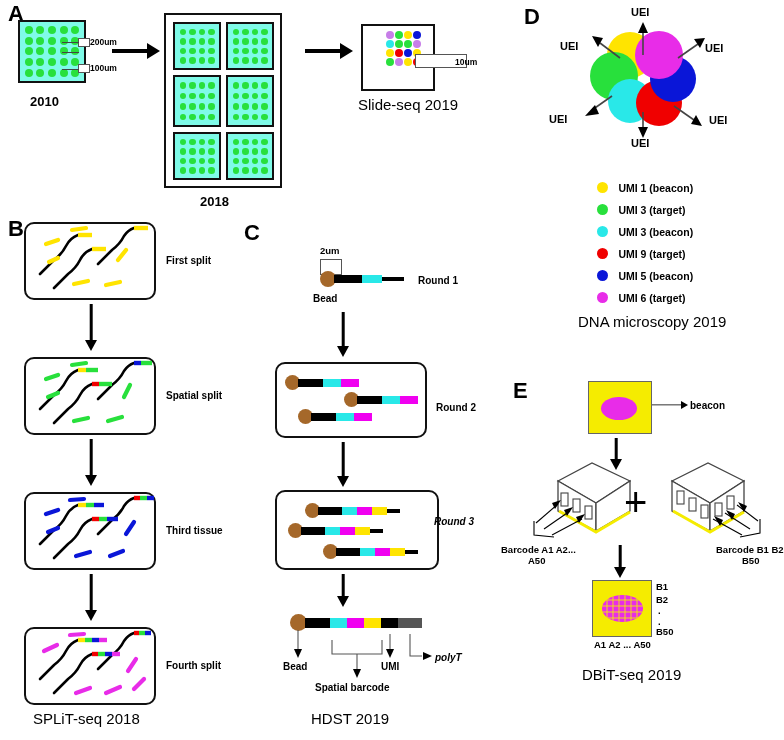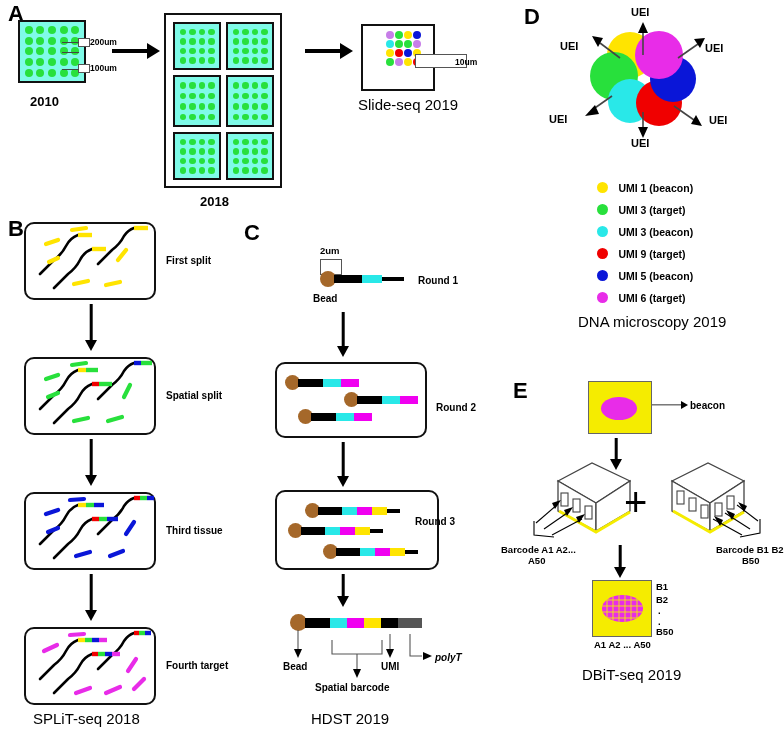--- a/index.html
+++ b/index.html
@@ -363,21 +363,21 @@
   </g>
   <g stroke="#e82ce8" stroke-width="4.2" stroke-linecap="round">
     <line x1="20" y1="24" x2="33" y2="18"></line>
     <line x1="46" y1="8" x2="60" y2="7"></line>
     <line x1="104" y1="44" x2="112" y2="32"></line>
     <line x1="52" y1="66" x2="66" y2="61"></line>
     <line x1="82" y1="66" x2="96" y2="60"></line>
     <line x1="110" y1="62" x2="120" y2="52"></line>
   </g>
 </svg>
-<div class="abs lbl" style="left:166px;top:660px;">Fourth target</div>
+<div class="abs lbl" style="left:166px;top:660px;">Fourth split</div>
 <div class="abs cap-big" style="left:33px;top:712px;">SPLiT-seq 2018</div>
 
 <div class="abs panel-letter" style="left:244px;top:222px;">C</div>
 
 <div class="abs tiny2" style="left:320px;top:246px;">2um</div>
 <div class="abs callout" style="left:320px;top:259px;width:22px;height:16px;border-color:#555;"></div>
 <div class="abs bead" style="left:320px;top:271px;width:16px;height:16px;"></div>
 <div class="abs bar" style="left:334px;top:275px;width:28px;background:#000;"></div>
 <div class="abs bar" style="left:362px;top:275px;width:20px;background:#29e8e8;"></div>
 <div class="abs bar" style="left:382px;top:277px;width:22px;height:4px;background:#000;"></div>
@@ -425,21 +425,21 @@
 <div class="abs bar" style="left:340px;top:527px;width:15px;background:#f000f0;"></div>
 <div class="abs bar" style="left:355px;top:527px;width:15px;background:#ffe400;"></div>
 <div class="abs bar" style="left:370px;top:529px;width:13px;height:4px;background:#000;"></div>
 
 <div class="abs bead" style="left:323px;top:544px;width:15px;height:15px;"></div>
 <div class="abs bar" style="left:336px;top:548px;width:24px;background:#000;"></div>
 <div class="abs bar" style="left:360px;top:548px;width:15px;background:#29e8e8;"></div>
 <div class="abs bar" style="left:375px;top:548px;width:15px;background:#f000f0;"></div>
 <div class="abs bar" style="left:390px;top:548px;width:15px;background:#ffe400;"></div>
 <div class="abs bar" style="left:405px;top:550px;width:13px;height:4px;background:#000;"></div>
-<div class="abs lbl" style="left:415px;top:516px;">Round 3</div>
+<div class="abs lbl" style="left:434px;top:516px;font-style:italic;">Round 3</div>
 
 <div class="arrowV" style="left:335px;top:574px;width:16px;height:33px;">
   <i style="height:22px;"></i>
     <b></b>
 </div>
 
 <div class="abs bead" style="left:290px;top:614px;width:17px;height:17px;"></div>
 <div class="abs bar" style="left:305px;top:618px;width:25px;height:10px;background:#000;"></div>
 <div class="abs bar" style="left:330px;top:618px;width:17px;height:10px;background:#29e8e8;"></div>
 <div class="abs bar" style="left:347px;top:618px;width:17px;height:10px;background:#f000f0;"></div>

